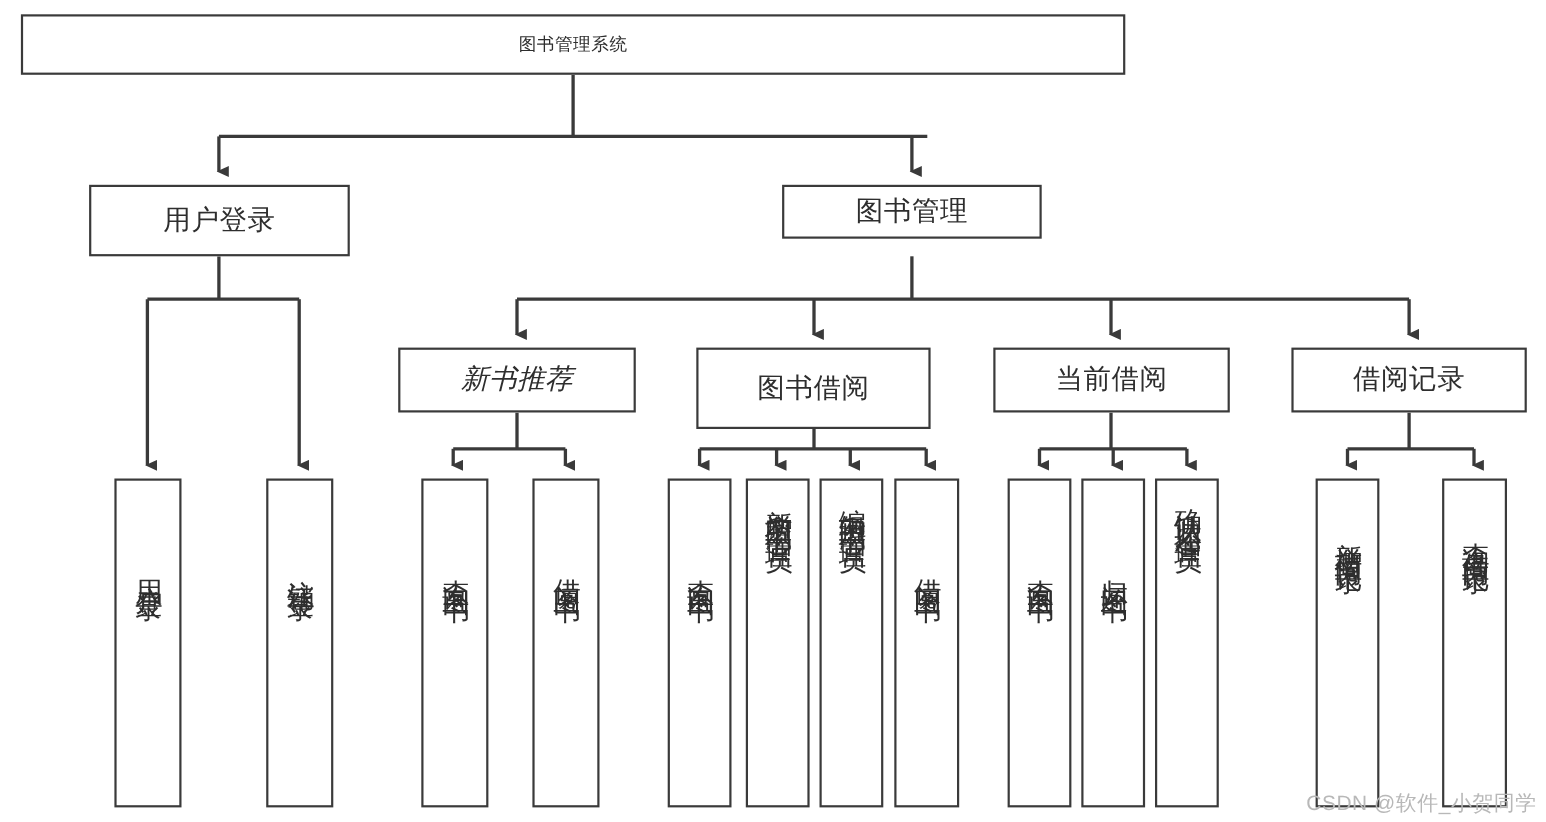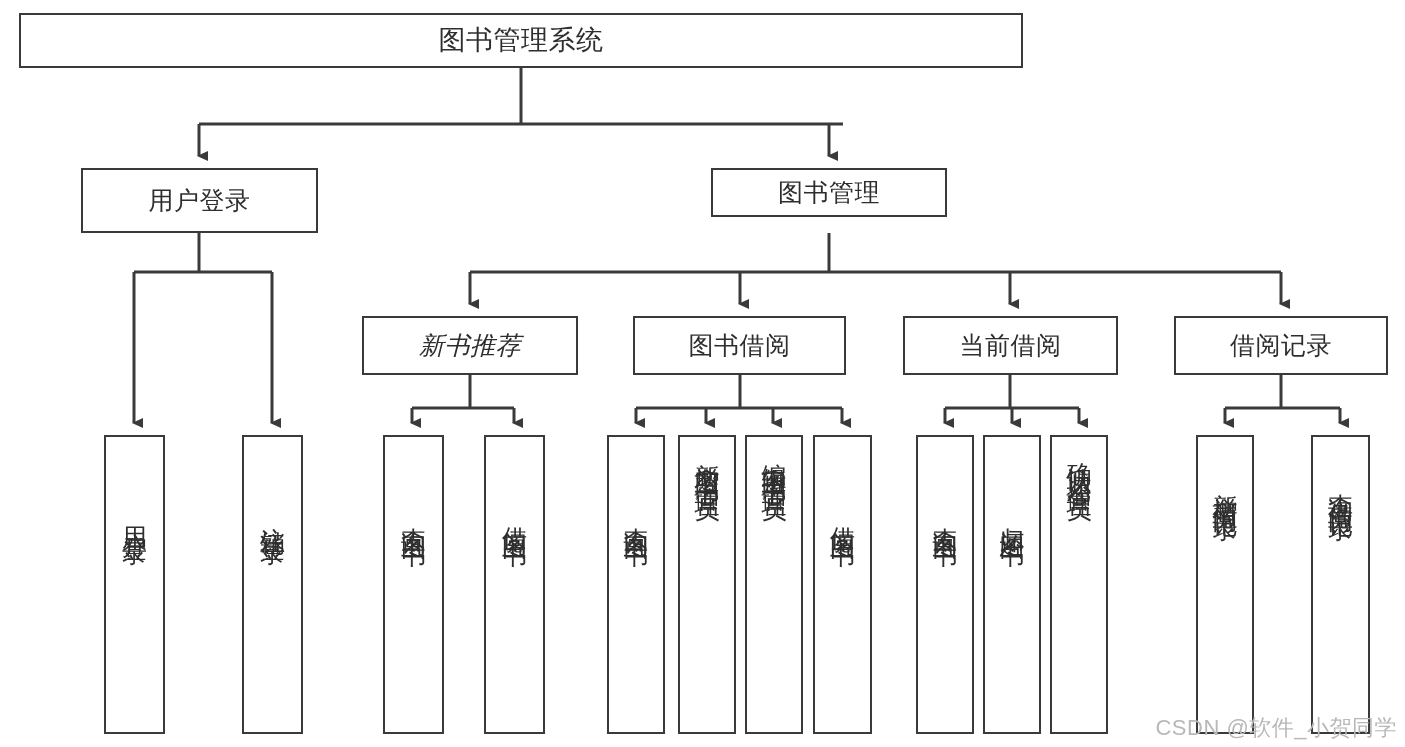--- a/index.html
+++ b/index.html
@@ -40,21 +40,21 @@
     letter-spacing:0.5px;
     line-height:1.08;
     text-align:center;
     white-space:nowrap;
   }
   
   .node.horiz .label{
     font-size:25px;
   }
   .node.root .label{
-    font-size:27px;
+    font-size:16px;
   }
   
   .node.vert{
     align-items:flex-start;
     justify-content:center;
     padding-top:6px;
   }
   .node.vert .label{
     writing-mode:vertical-rl;
     text-orientation:upright;
@@ -62,21 +62,21 @@
     line-height:1.0;
     letter-spacing:5px;
     white-space:normal;
     max-height:285px;
   }
   
   #watermark{
     position:absolute;
     right:8px;
     bottom:4px;
-    font-size:22px;
+    font-size:19px;
     color:#b8b8b8;
     letter-spacing:0.5px;
     white-space:nowrap;
     user-select:none;
   }
 </style>
 </head>
 <body>
 
 <div id="canvas">
@@ -140,21 +140,21 @@
   </div>
 
   <div class="node horiz" style="left:711px; top:168px; width:236px; height:49px;">
     <span class="label">图书管理</span>
   </div>
 
   <div class="node horiz" style="left:362px; top:316px; width:216px; height:59px;font-style:italic;">
     <span class="label">新书推荐</span>
   </div>
 
-  <div class="node horiz" style="left:633px; top:316px; width:213px; height:59px;">
+  <div class="node horiz" style="left:633px; top:316px; width:213px; height:74px;">
     <span class="label">图书借阅</span>
   </div>
 
   <div class="node horiz" style="left:1174px; top:316px; width:214px; height:59px;">
     <span class="label">借阅记录</span>
   </div>
 
   <div class="node horiz" style="left:903px; top:316px; width:215px; height:59px;">
     <span class="label">当前借阅</span>
   </div>

